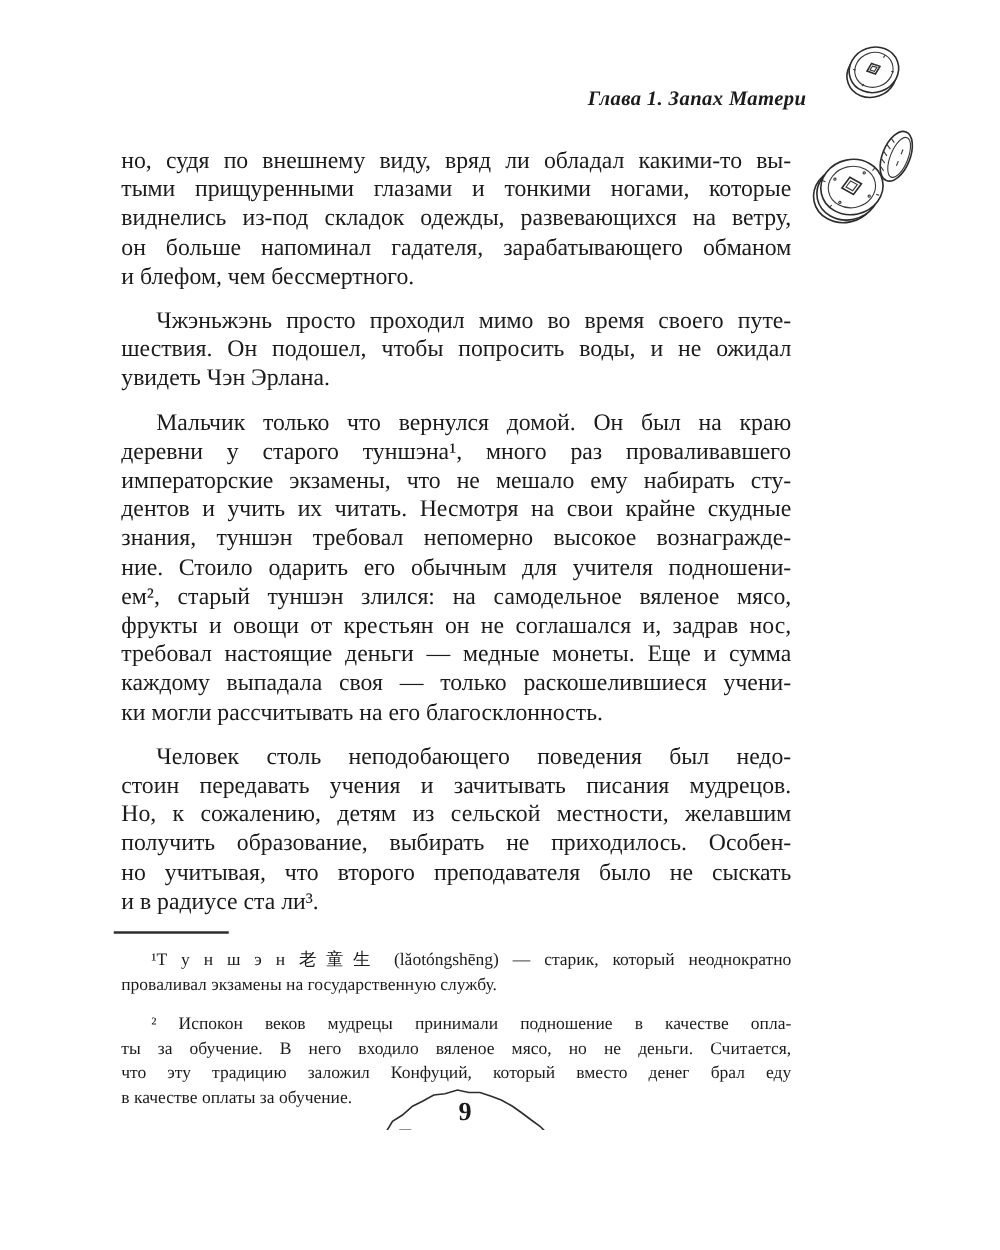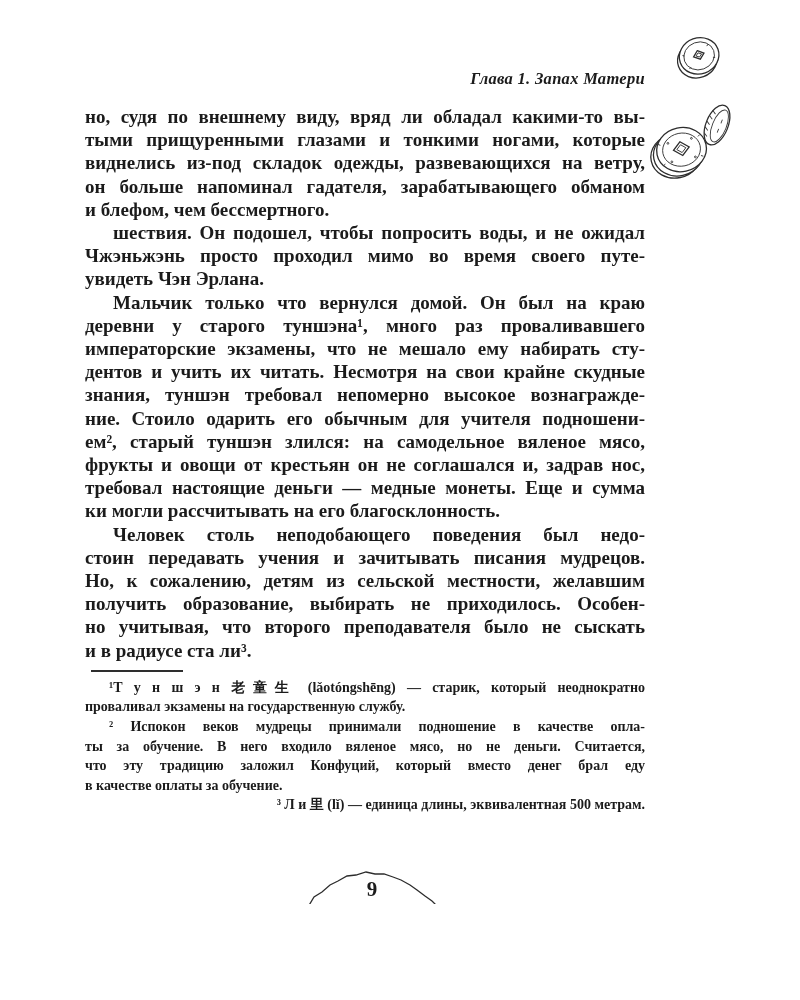--- a/index.html
+++ b/index.html
@@ -28,21 +28,21 @@
     color: #1b1b1b;
   }
 
   
   .text-block {
     position: absolute;
     left: 85px;
     top: 105px;
     width: 560px;
   }
-  .paragraph { margin: 0; font-weight: bold; }
+  .paragraph { margin: 12px; }
   .line {
     font-size: 19px;
     line-height: 23.2px;
     white-space: normal;
     color: #1b1b1b;
   }
   .line.j {
     text-align: justify;
     text-align-last: justify;
     -moz-text-align-last: justify;
@@ -135,34 +135,35 @@
   <div class="text-block">
     <div>
         <div class="paragraph">
           <div class="line j">но, судя по внешнему виду, вряд ли обладал какими-то вы-</div>
           <div class="line j">тыми прищуренными глазами и тонкими ногами, которые</div>
           <div class="line j">виднелись из-под складок одежды, развевающихся на ветру,</div>
           <div class="line j">он больше напоминал гадателя, зарабатывающего обманом</div>
           <div class="line">и блефом, чем бессмертного.</div>
         </div>
         <div class="paragraph par-indent">
+          <div class="line j">Чжэньжэнь просто проходил мимо во время своего путе-</div>
           <div class="line j">шествия. Он подошел, чтобы попросить воды, и не ожидал</div>
-          <div class="line j">Чжэньжэнь просто проходил мимо во время своего путе-</div>
           <div class="line">увидеть Чэн Эрлана.</div>
         </div>
         <div class="paragraph par-indent">
           <div class="line j">Мальчик только что вернулся домой. Он был на краю</div>
           <div class="line j">деревни у старого туншэна¹, много раз проваливавшего</div>
           <div class="line j">императорские экзамены, что не мешало ему набирать сту-</div>
           <div class="line j">дентов и учить их читать. Несмотря на свои крайне скудные</div>
           <div class="line j">знания, туншэн требовал непомерно высокое вознагражде-</div>
           <div class="line j">ние. Стоило одарить его обычным для учителя подношени-</div>
           <div class="line j">ем², старый туншэн злился: на самодельное вяленое мясо,</div>
           <div class="line j">фрукты и овощи от крестьян он не соглашался и, задрав нос,</div>
           <div class="line j">требовал настоящие деньги — медные монеты. Еще и сумма</div>
+          <div class="line j">каждому выпадала своя — только раскошелившиеся учени-</div>
           <div class="line">ки могли рассчитывать на его благосклонность.</div>
         </div>
         <div class="paragraph par-indent">
           <div class="line j">Человек столь неподобающего поведения был недо-</div>
           <div class="line j">стоин передавать учения и зачитывать писания мудрецов.</div>
           <div class="line j">Но, к сожалению, детям из сельской местности, желавшим</div>
           <div class="line j">получить образование, выбирать не приходилось. Особен-</div>
           <div class="line j">но учитывая, что второго преподавателя было не сыскать</div>
           <div class="line">и в радиусе ста ли³.</div>
         </div>

